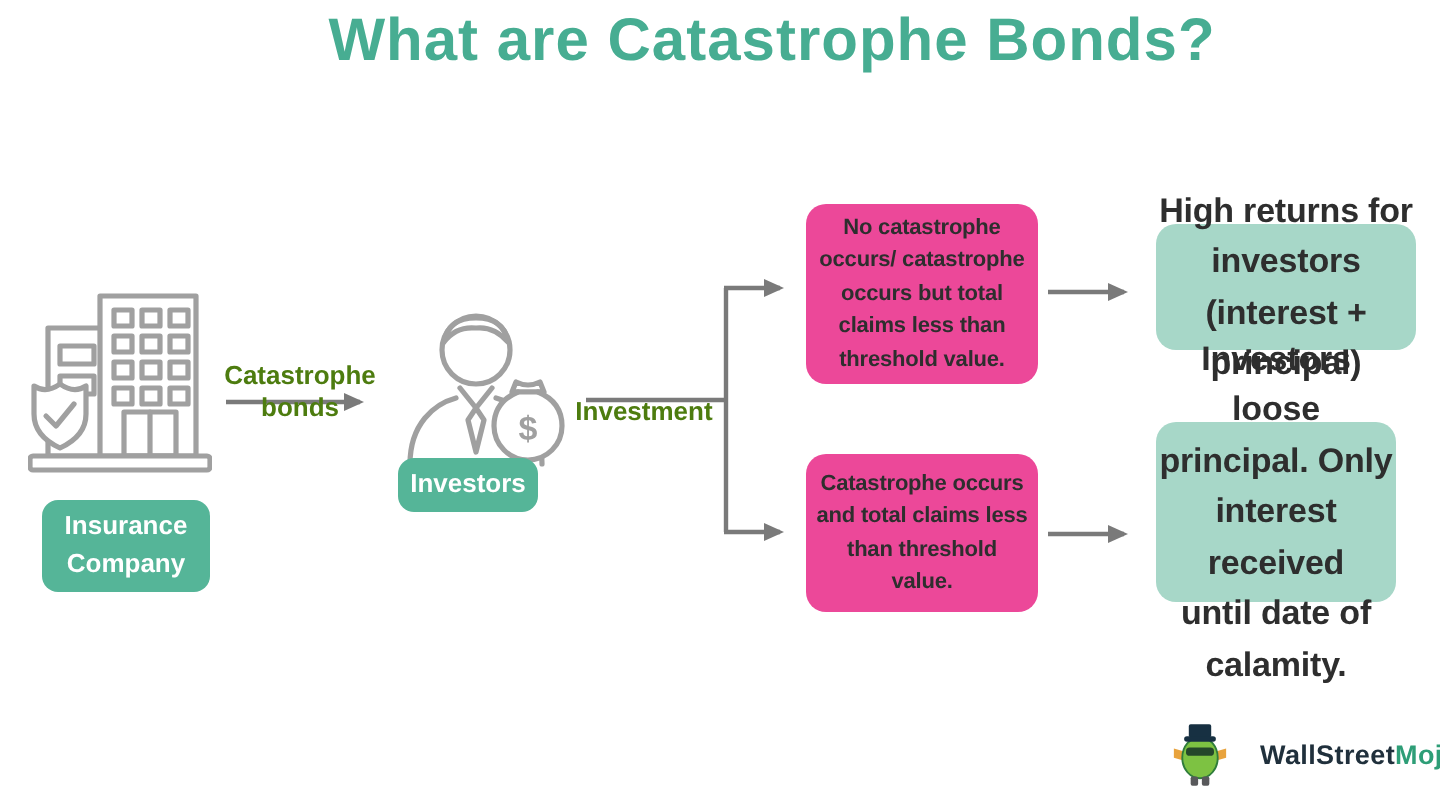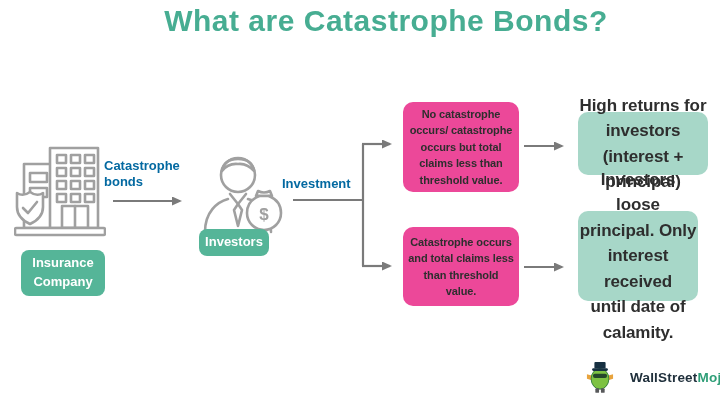--- a/index.html
+++ b/index.html
@@ -36,25 +36,27 @@
     border-radius: 8px;
     display: flex;
     align-items: center;
     justify-content: center;
     white-space: pre-line;
   }
   .insurance-label { left: 21px; top: 250px; width: 84px; height: 46px; }
   .investors-label { left: 199px; top: 229px; width: 70px; height: 27px; }
   .edge-label {
     position: absolute;
-    color: #0369a1;
+    color: #4d7c0f;
     font-weight: bold;
     font-size: 13px;
     line-height: 1.2;
-    white-space: pre-line;
+    text-align: center;
+    white-space: pre-line;
+    margin-top: 22px;
   }
   .lbl-catastrophe-bonds { left: 104px; top: 158px; width: 92px; }
   .lbl-issue { left: 104px; top: 207px; width: 92px; }
   .lbl-investment { left: 282px; top: 176px; width: 80px; }
   .gray-box {
     position: absolute;
     background: #ec4899;
     color: #2e2e2e;
     font-size: 11px;
     font-weight: bold;

